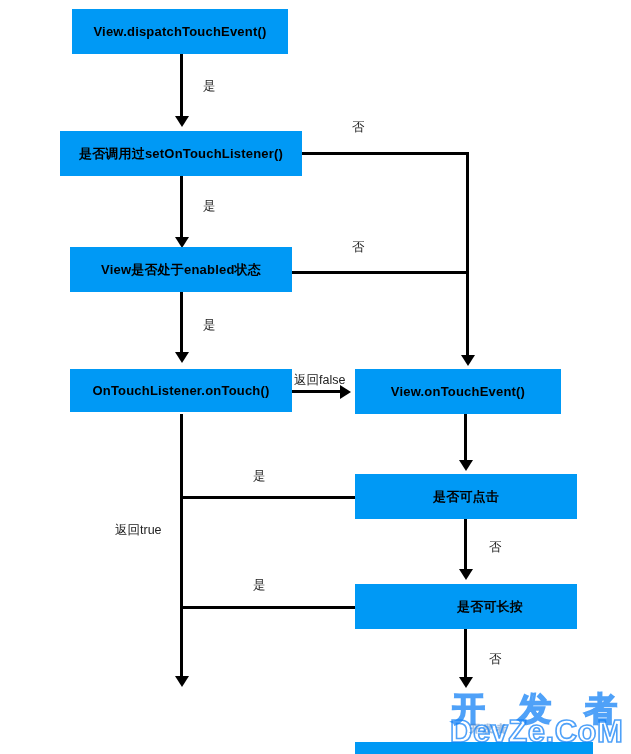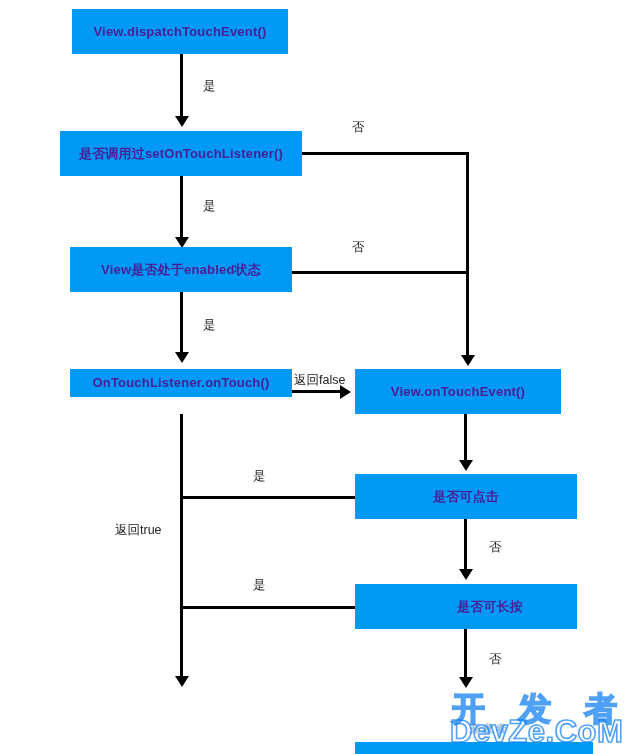--- a/index.html
+++ b/index.html
@@ -4,21 +4,21 @@
 <style>
   html,body{margin:0;padding:0;}
   body{
     width:631px;height:754px;background:#ffffff;
     font-family:"Liberation Sans","DejaVu Sans",sans-serif;
     overflow:hidden;position:relative;
   }
   #canvas{position:absolute;left:0;top:0;width:631px;height:754px;}
   .node{
     position:absolute;box-sizing:border-box;
-    background:#0099f5;color:#4c1d95;
+    background:#0099f5;color:#000000;
     display:flex;align-items:center;justify-content:center;
     font-size:13px;font-weight:700;letter-spacing:.2px;
     text-align:center;line-height:1.2;z-index:3;
     white-space:nowrap;
   }
   .edge{position:absolute;background:#000000;z-index:2;}
   .edge.v{width:3px;}
   .edge.h{height:3px;}
   .arrow{
     position:absolute;width:0;height:0;z-index:2;
@@ -111,21 +111,21 @@
   <div class="elabel" style="left:253px;top:579px;">是</div>
 
   <div class="elabel" style="left:489px;top:653px;">否</div>
 
   <div class="node" style="left:72px;top:9px;width:216px;height:45px;">View.dispatchTouchEvent()</div>
 
   <div class="node" style="left:70px;top:247px;width:222px;height:45px;">View是否处于enabled状态</div>
 
   <div class="node" style="left:60px;top:131px;width:242px;height:45px;">是否调用过setOnTouchListener()</div>
 
-  <div class="node" style="left:70px;top:369px;width:222px;height:28px;">OnTouchListener.onTouch()</div>
+  <div class="node" style="left:70px;top:369px;width:222px;height:43px;">OnTouchListener.onTouch()</div>
 
   <div class="node" style="left:355px;top:369px;width:206px;height:45px;">View.onTouchEvent()</div>
 
   <div class="node" style="left:355px;top:474px;width:222px;height:45px;">是否可点击</div>
 
   <div class="node" style="left:355px;top:584px;width:222px;height:45px;padding-left:48px;">是否可长按</div>
 
 
   <div class="node" style="left:355px;top:696px;width:238px;height:45px;margin-top:46px;">View不处理事件</div>
 

